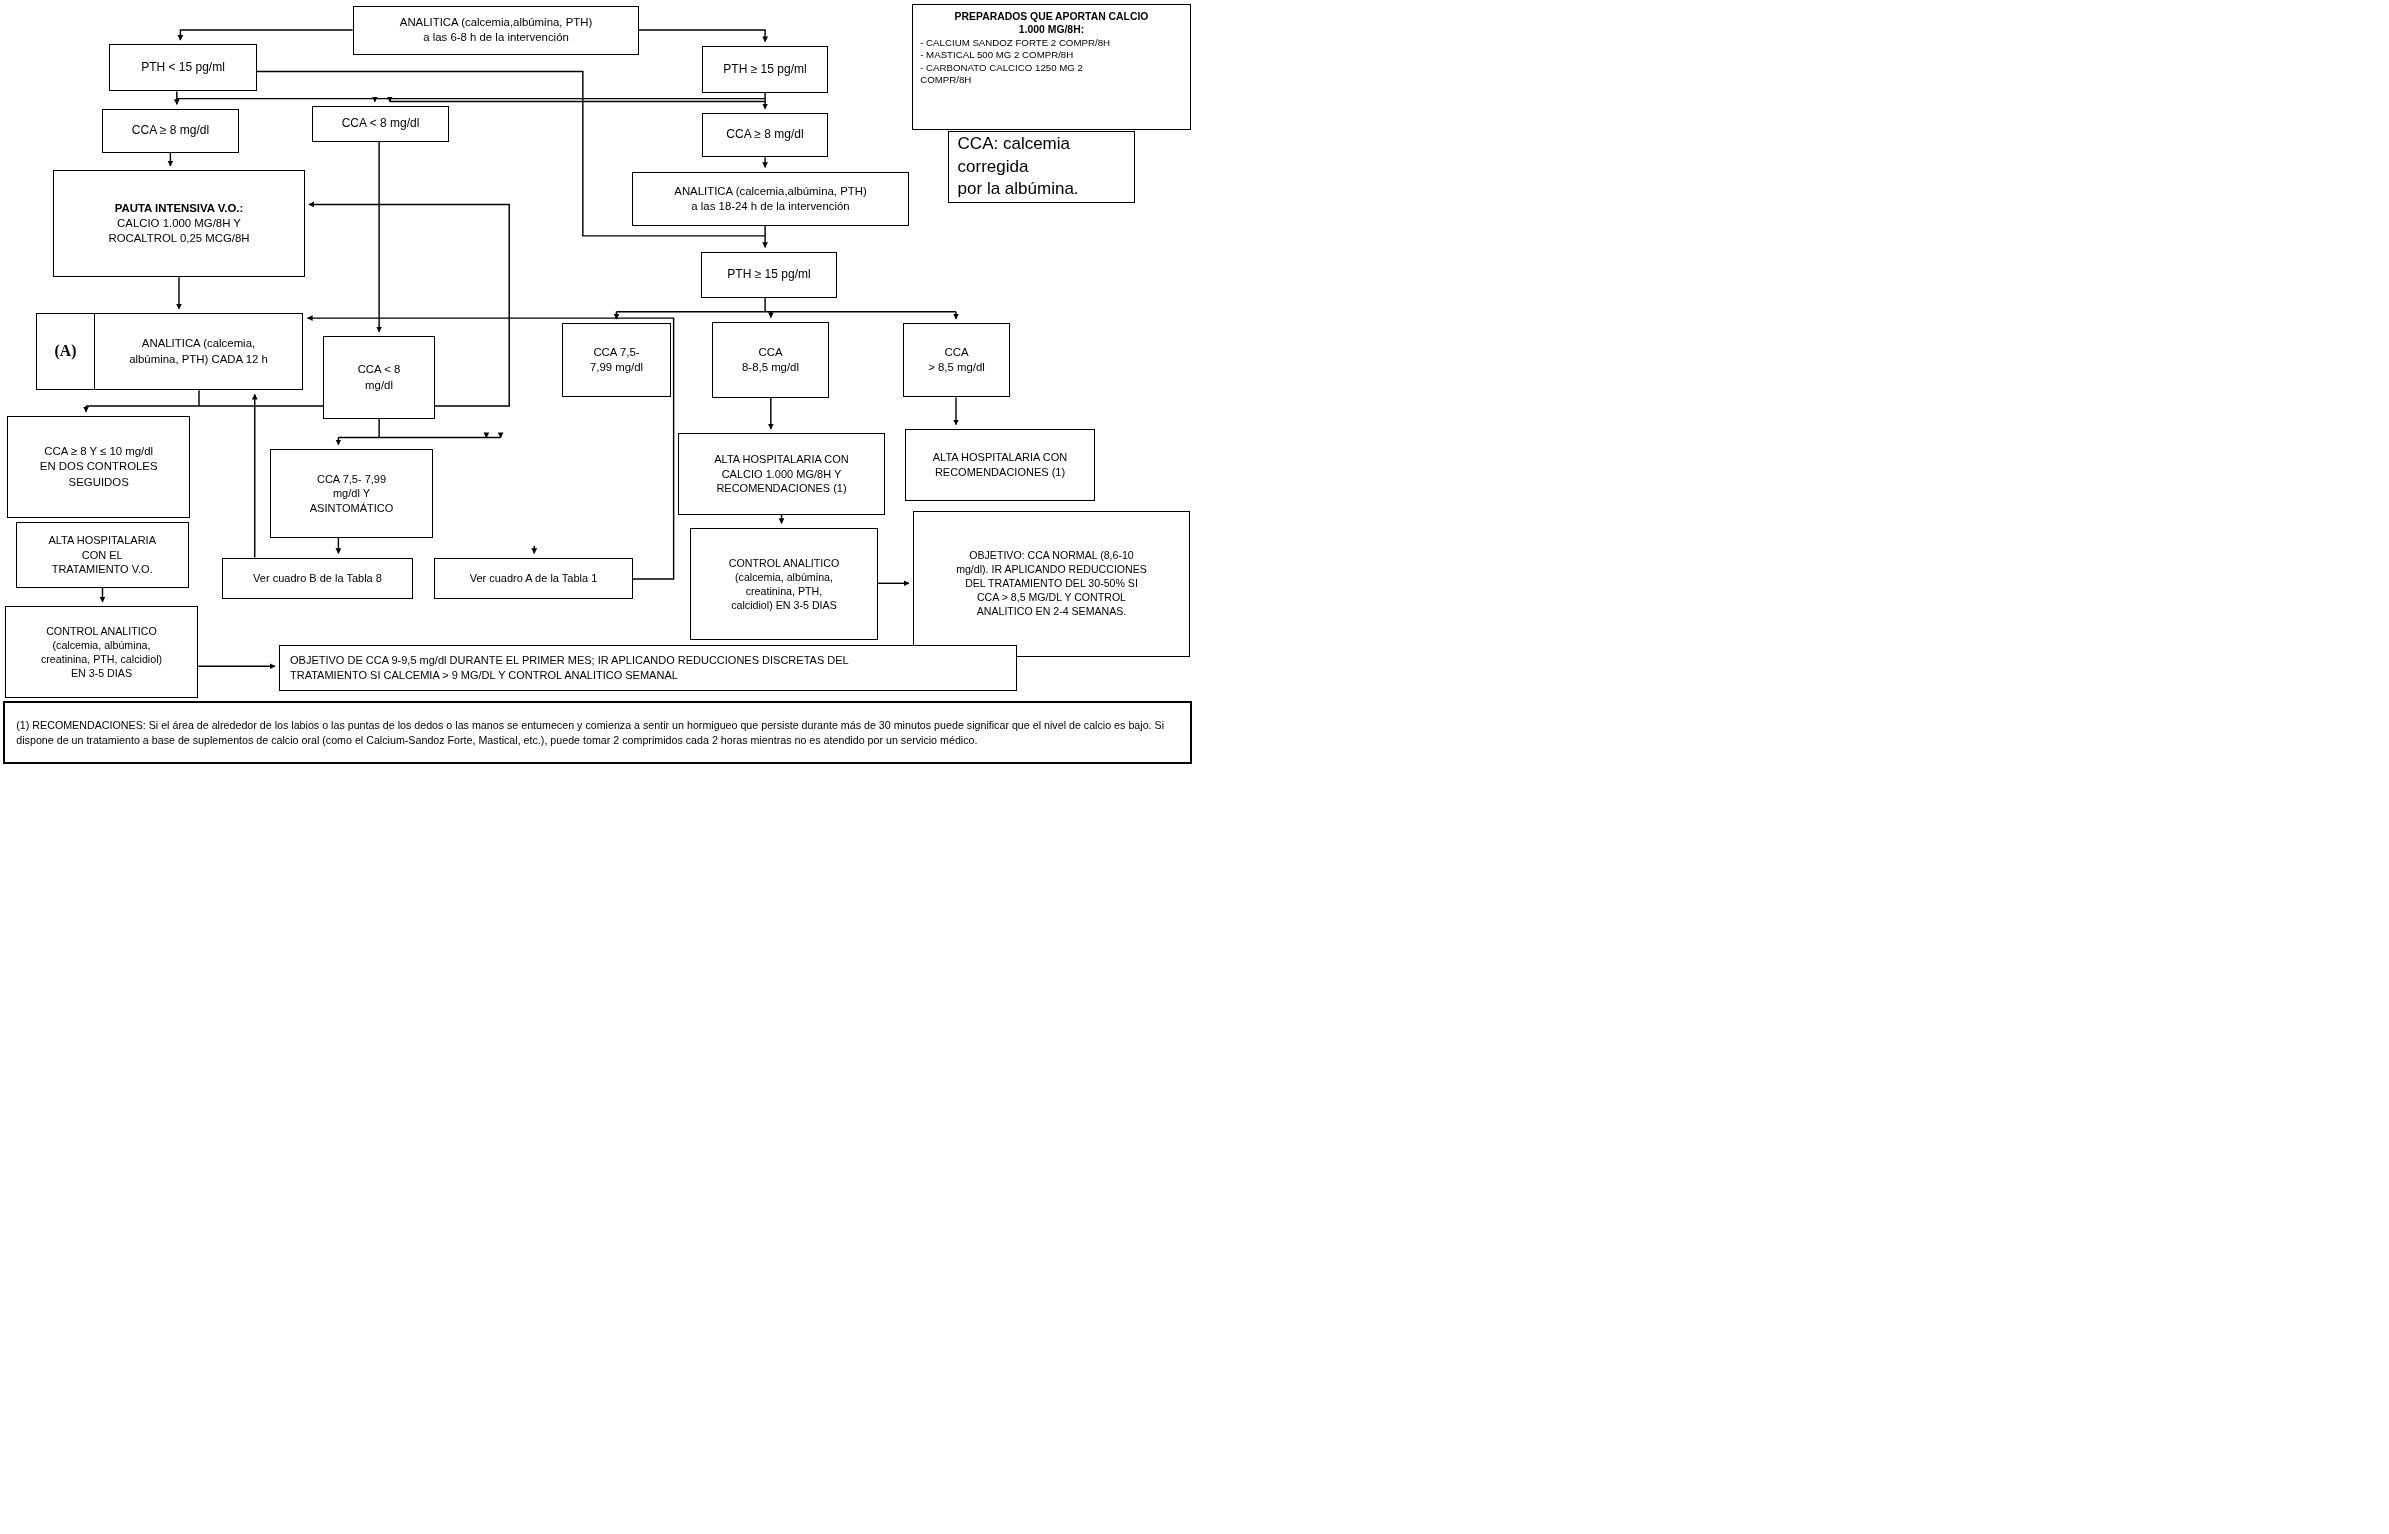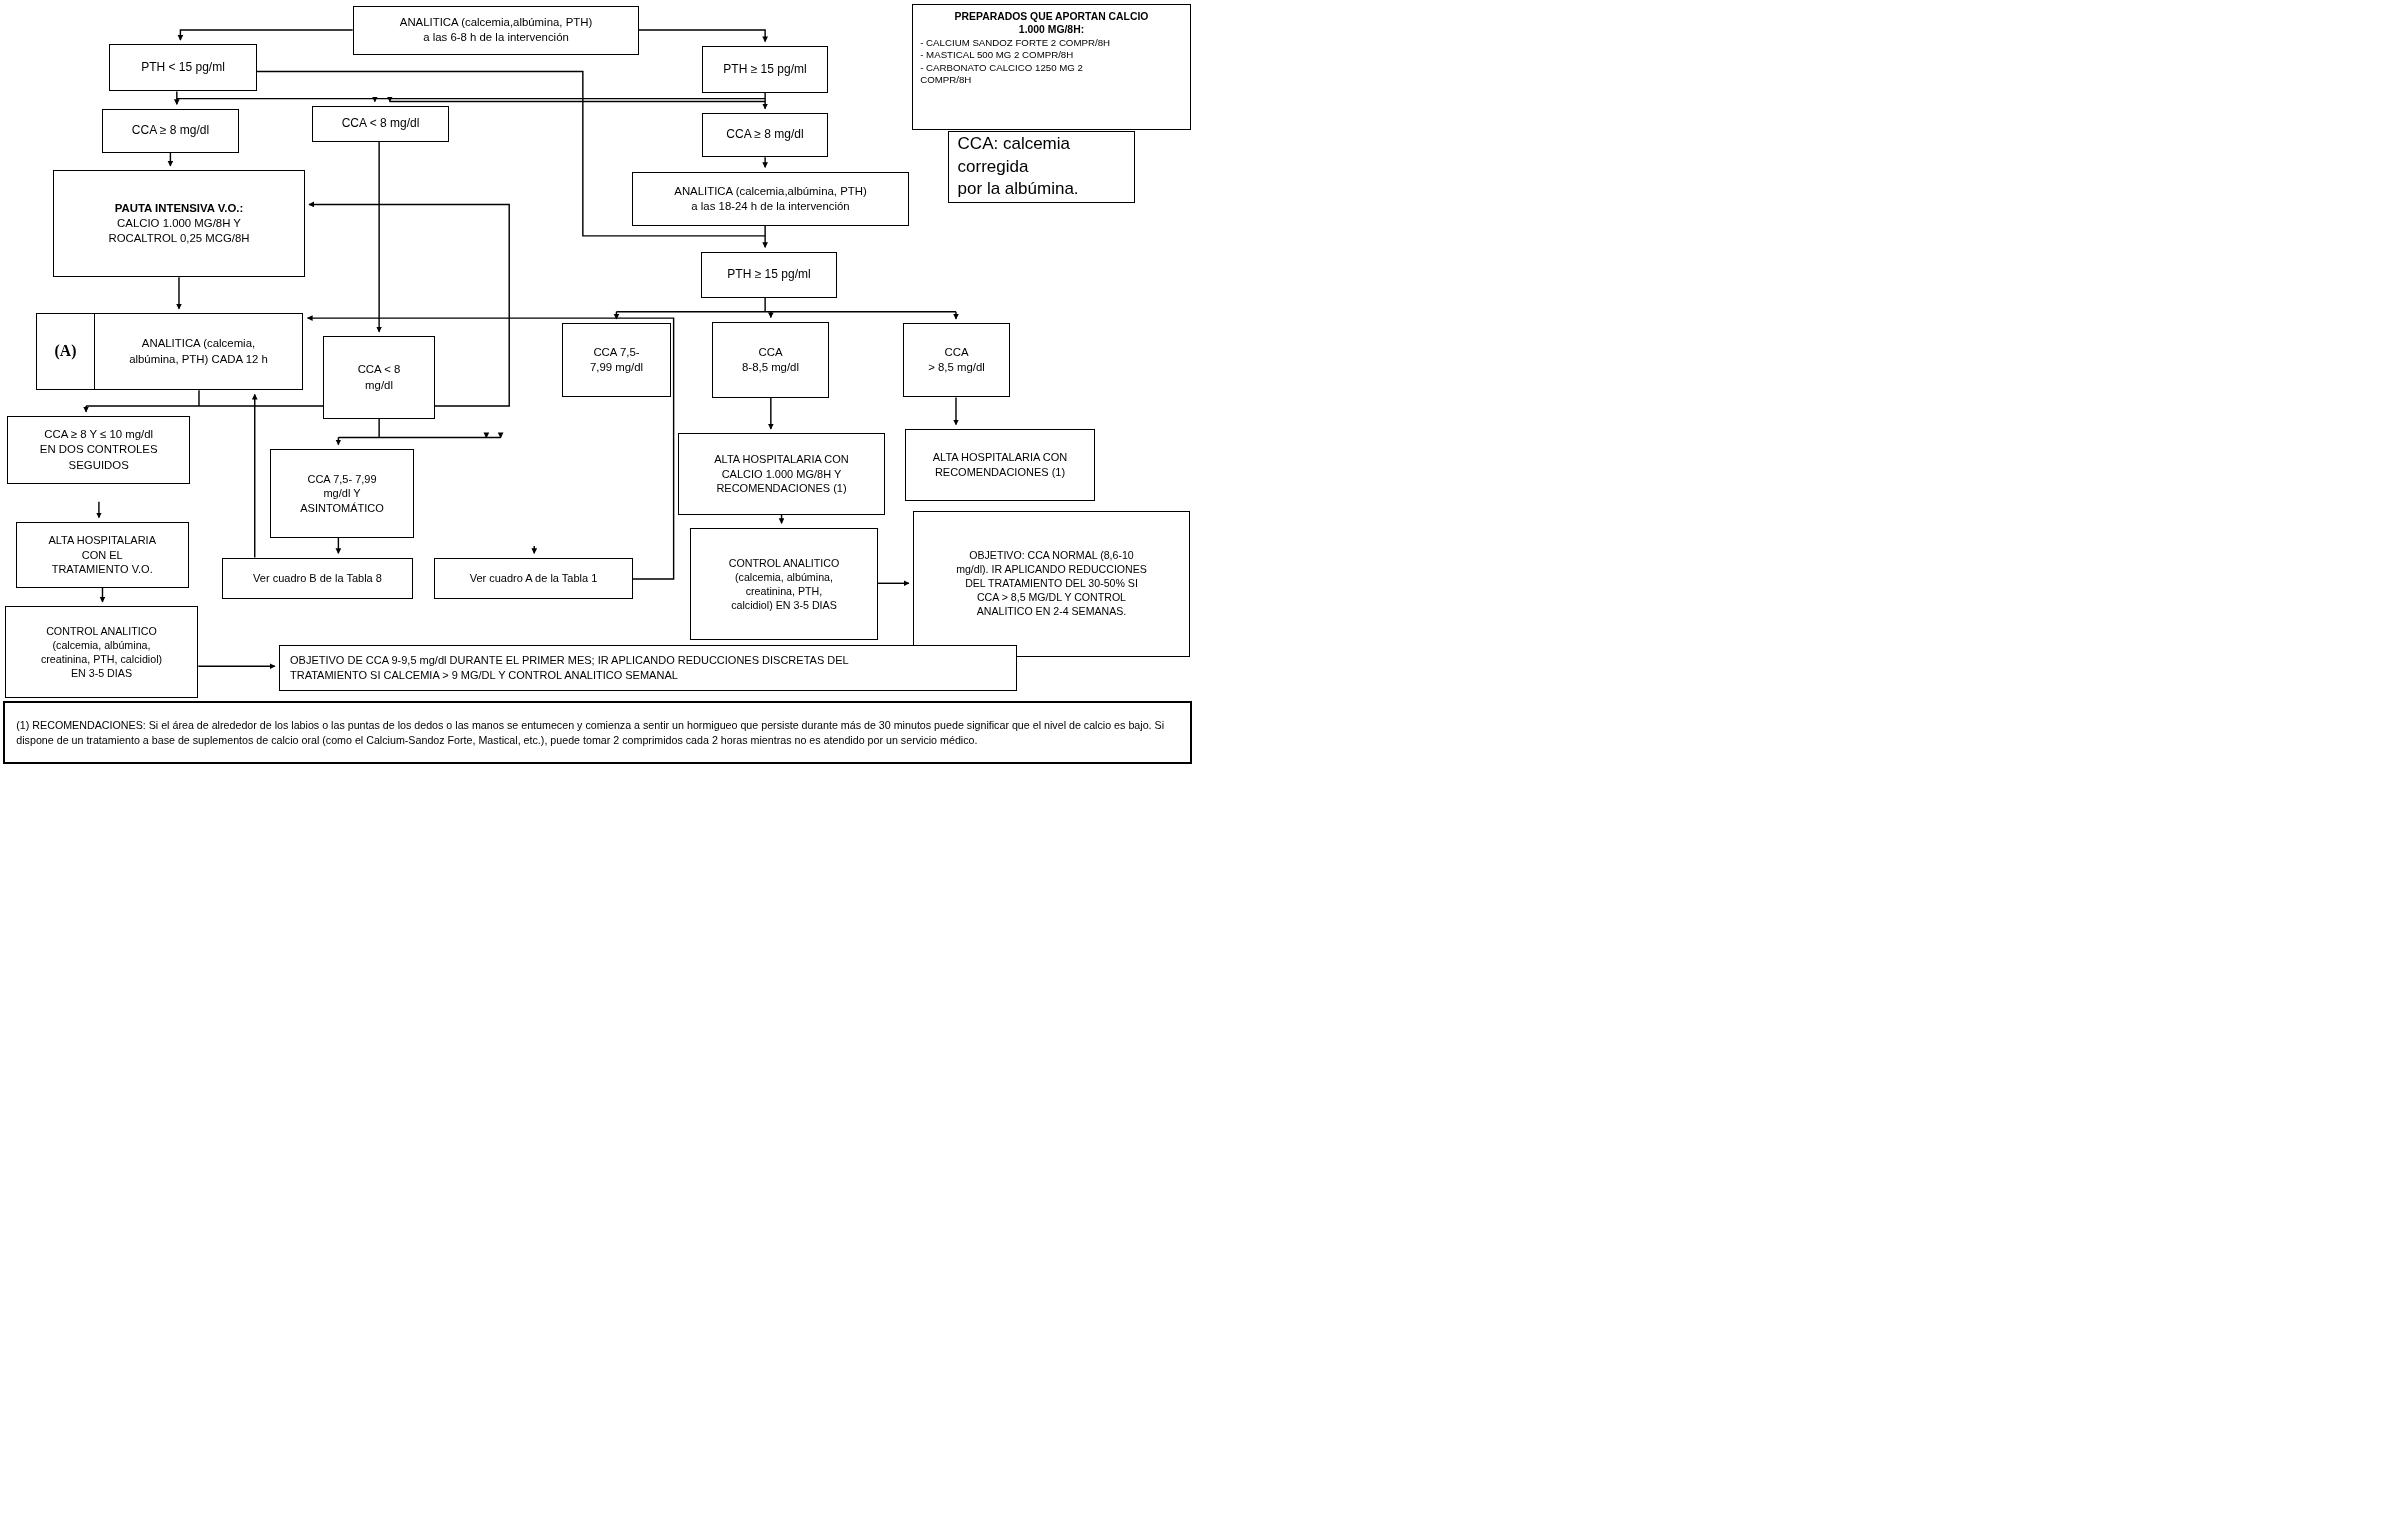--- a/index.html
+++ b/index.html
@@ -126,25 +126,25 @@
 
   <div class="node" style="left:712px;top:322px;width:117px;height:76px;font-size:11.4px;">CCA
 8-8,5 mg/dl</div>
 
   <div class="node" style="left:903px;top:323px;width:107px;height:74px;font-size:11.4px;">CCA
 &gt; 8,5 mg/dl</div>
 
   <div class="node" style="left:323px;top:336px;width:112px;height:83px;font-size:11.4px;">CCA &lt; 8
 mg/dl</div>
 
-  <div class="node" style="left:7.2px;top:416px;width:183px;height:68px;font-size:11.4px;">CCA ≥ 8 Y ≤ 10 mg/dl
+  <div class="node" style="left:7.2px;top:416px;width:183px;height:102px;font-size:11.4px;">CCA ≥ 8 Y ≤ 10 mg/dl
 EN DOS CONTROLES
 SEGUIDOS</div>
 
-  <div class="node" style="left:270px;top:449px;width:144px;height:89px;font-size:11px;">CCA 7,5- 7,99
+  <div class="node" style="left:270px;top:449px;width:163px;height:89px;font-size:11px;">CCA 7,5- 7,99
 mg/dl Y
 ASINTOMÁTICO</div>
 
 
   <div class="node" style="left:678px;top:433px;width:207px;height:82px;font-size:11px;">ALTA HOSPITALARIA CON
 CALCIO 1.000 MG/8H Y
 RECOMENDACIONES (1)</div>
 
   <div class="node" style="left:905px;top:429px;width:190px;height:72px;font-size:11px;">ALTA HOSPITALARIA CON
 RECOMENDACIONES (1)</div>

